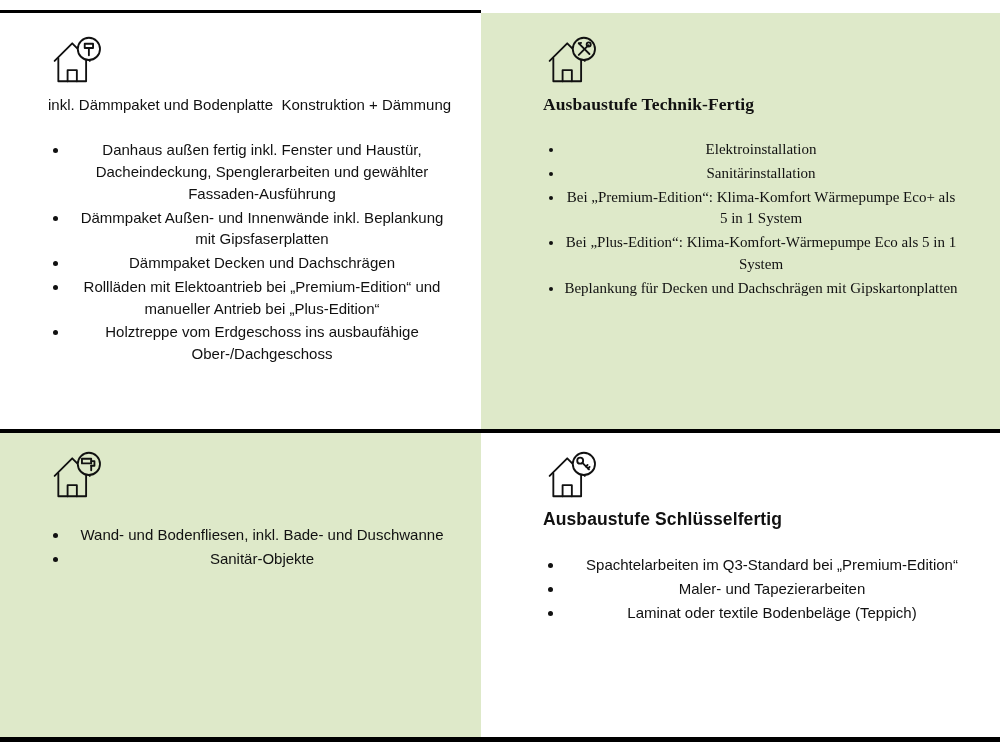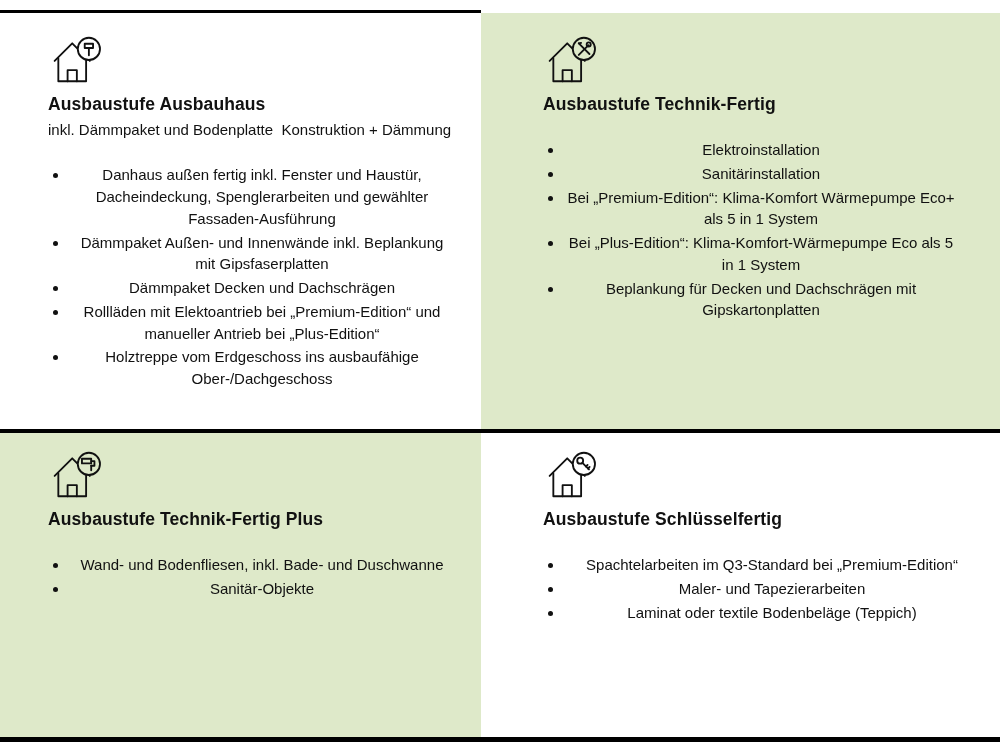--- a/index.html
+++ b/index.html
@@ -7,21 +7,21 @@
   body { background:#fff; font-family:"Liberation Sans", sans-serif; color:var(--text); }
   .page { position:relative; width:1000px; height:750px; background:#fff; overflow:hidden; }
 
   .rule { position:absolute; background:var(--rule); }
   .rule-top    { left:0; top:10px;  width:481px;  height:3px; }
   .rule-mid    { left:0; top:429px; width:1000px; height:4px; }
   .rule-bottom { left:0; top:737px; width:1000px; height:5px; }
 
   .card { position:absolute; }
   .card.tl { left:0;     top:13px;  width:481px; height:416px; background:#fff;        padding:22px 26px 0 48px; }
-  .card.tr { left:481px; top:13px;  width:519px; height:416px; background:var(--green); padding:22px 42px 0 62px; }
+  .card.tr { left:481px; top:13px;  width:519px; height:416px; background:var(--green); padding:22px 42px 0 62px;font-family:Liberation Serif, serif; }
   .card.bl { left:0;     top:433px; width:481px; height:304px; background:var(--green); padding:17px 26px 0 48px; }
   .card.br { left:481px; top:433px; width:519px; height:304px; background:#fff;        padding:17px 20px 0 62px; }
 
   .icon { width:54px; height:50px; margin-bottom:9px; }
   .icon svg { display:block; }
   .icon .stroke { fill:none; stroke:var(--text); stroke-width:2; stroke-linecap:round; stroke-linejoin:round; }
   .icon .badge  { stroke:var(--text); stroke-width:2; fill:#fff; }
   .green .icon .badge { fill:var(--green); }
 
   .title { font-size:17.5px; font-weight:700; letter-spacing:.1px; margin-bottom:4px; }
@@ -42,21 +42,20 @@
     <div class="icon">
       <svg width="54" height="50" viewBox="0 0 58 54">
         <path class="stroke" d="M7 28 L26 9 L45 28"></path>
         <path class="stroke" d="M11 25 V50 H41 V25"></path>
         <path class="stroke" d="M21 50 V38 H31 V50"></path>
         <circle class="badge" cx="44" cy="15" r="12"></circle>
         <path class="stroke" d="M39.5 9.5 h9 v4.5 h-9 z"></path>
         <path class="stroke" d="M44 14 V22"></path>
       </svg>
     </div>
-    <h2 class="title">Ausbaustufe Ausbauhaus</h2>
     <p class="subtitle">inkl. Dämmpaket und Bodenplatte  Konstruktion + Dämmung</p>
     <ul class="bullets">
       <li>Danhaus außen fertig inkl. Fenster und Haustür, Dacheindeckung, Spenglerarbeiten und gewählter Fassaden-Ausführung</li>
       <li>Dämmpaket Außen- und Innenwände inkl. Beplankung mit Gipsfaserplatten</li>
       <li>Dämmpaket Decken und Dachschrägen</li>
       <li>Rollläden mit Elektoantrieb bei „Premium-Edition“ und manueller Antrieb bei „Plus-Edition“</li>
       <li>Holztreppe vom Erdgeschoss ins ausbaufähige Ober-/Dachgeschoss</li>
     </ul>
   </section>
 
@@ -88,21 +87,20 @@
       <svg width="54" height="50" viewBox="0 0 58 54">
         <path class="stroke" d="M7 28 L26 9 L45 28"></path>
         <path class="stroke" d="M11 25 V50 H41 V25"></path>
         <path class="stroke" d="M21 50 V38 H31 V50"></path>
         <circle class="badge" cx="44" cy="15" r="12"></circle>
         <path class="stroke" d="M36.5 9.5 h10 v5 h-10 z"></path>
         <path class="stroke" d="M46.5 12 h3.5 v5 h-3.5"></path>
         <path class="stroke" d="M46.5 17 v5"></path>
       </svg>
     </div>
-    <h2 class="title">Ausbaustufe Technik-Fertig Plus</h2>
     <ul class="bullets">
       <li>Wand- und Bodenfliesen, inkl. Bade- und Duschwanne</li>
       <li>Sanitär-Objekte</li>
     </ul>
   </section>
 
   <section class="card br">
     <div class="icon">
       <svg width="54" height="50" viewBox="0 0 58 54">
         <path class="stroke" d="M7 28 L26 9 L45 28"></path>

